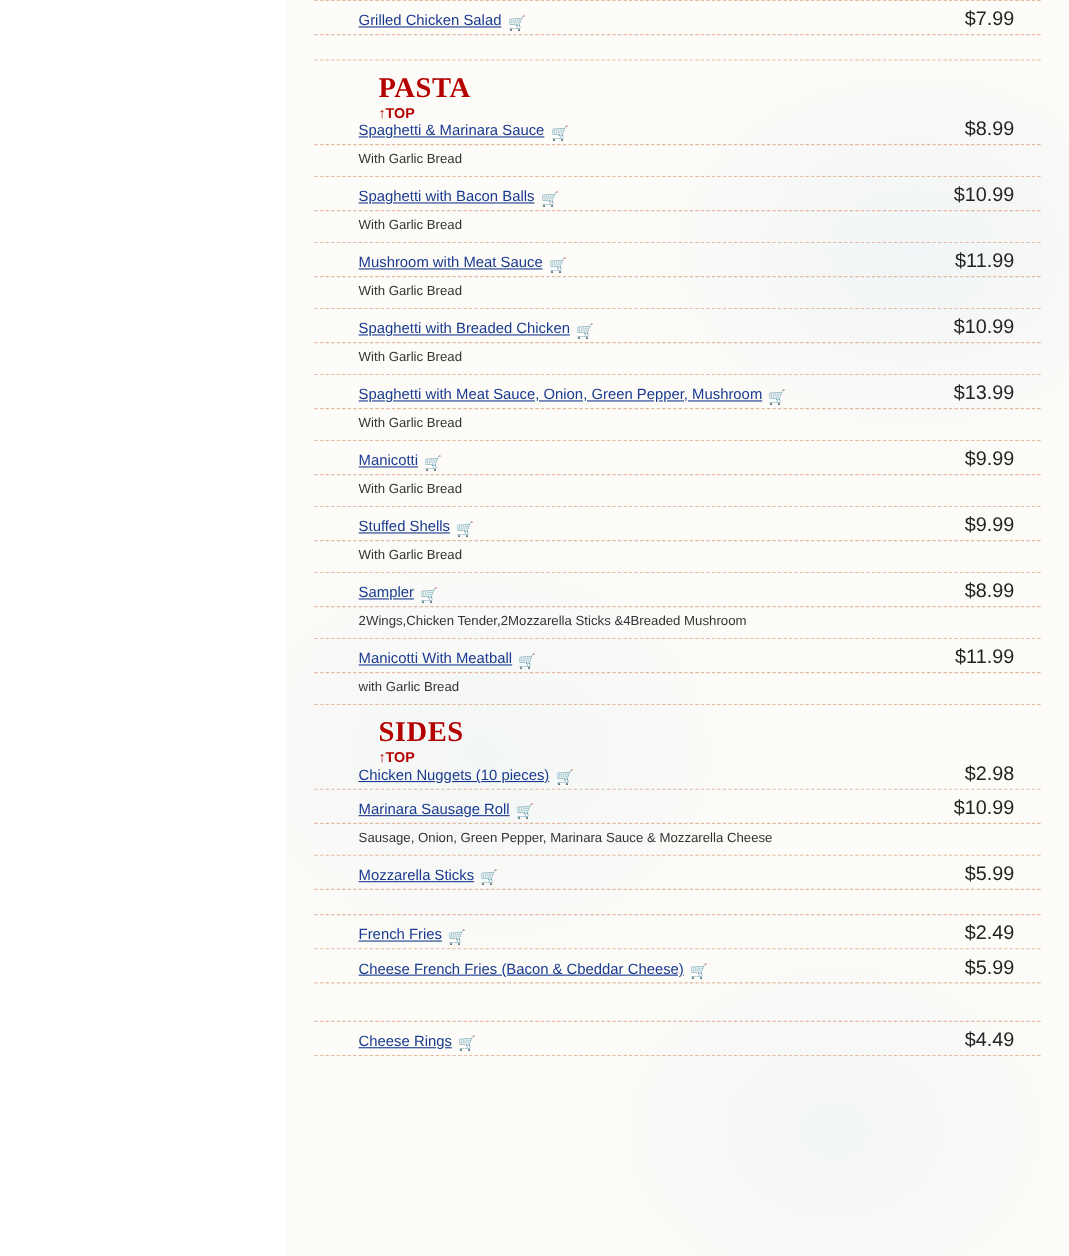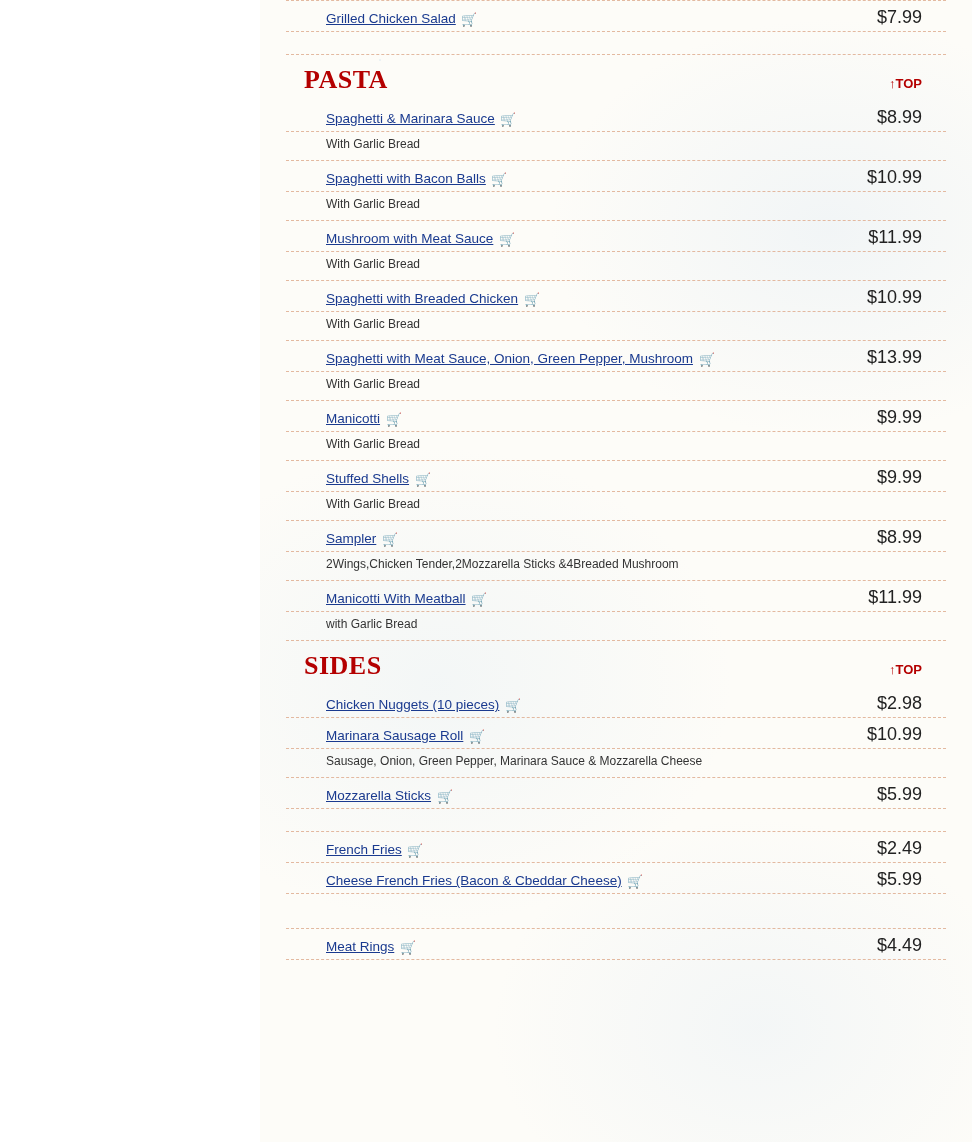--- a/index.html
+++ b/index.html
@@ -57,21 +57,21 @@
   }
   .item-name {
     font-size: 13.5px;
     color: #1a3a8f;
     text-decoration: underline;
     white-space: nowrap;
     cursor: pointer;
   }
   .item-wrap {
     display: flex;
-    align-items: center;
+    align-items: flex-end;
     gap: 6px;
   }
   .cart-icon {
     display: inline-block;
     font-size: 13px;
     line-height: 1;
     color: #e06b12;
     cursor: pointer;
     position: relative;
     top: 1px;
@@ -88,20 +88,21 @@
     height: 28px;
     box-sizing: border-box;
   }
   .section-header {
     display: flex;
     align-items: baseline;
     justify-content: space-between;
     padding: 10px 50px 8px 44px;
     height: 46px;
     box-sizing: border-box;
+    flex-direction: column;
   }
   .section-title {
     font-family: "Liberation Serif", serif;
     font-size: 26px;
     font-weight: bold;
     color: #b40000;
     letter-spacing: 0.5px;
   }
   .top-link {
     font-size: 13px;
@@ -272,20 +273,20 @@
           <a class="item-name">Cheese French Fries (Bacon &amp; Cbeddar Cheese) </a>
           <span class="cart-icon">🛒</span>
         </div>
         <div class="price">$5.99</div>
       </div>
       <div class="sep"></div>
       <div class="spacer-lg"></div>
       <div class="sep"></div>
       <div class="item-row">
         <div class="item-wrap">
-          <a class="item-name">Meat Rings </a>
+          <a class="item-name">Cheese Rings </a>
           <span class="cart-icon">🛒</span>
         </div>
         <div class="price">$4.49</div>
       </div>
       <div class="sep"></div>
     </div>
 </div>
 
 </body></html>

